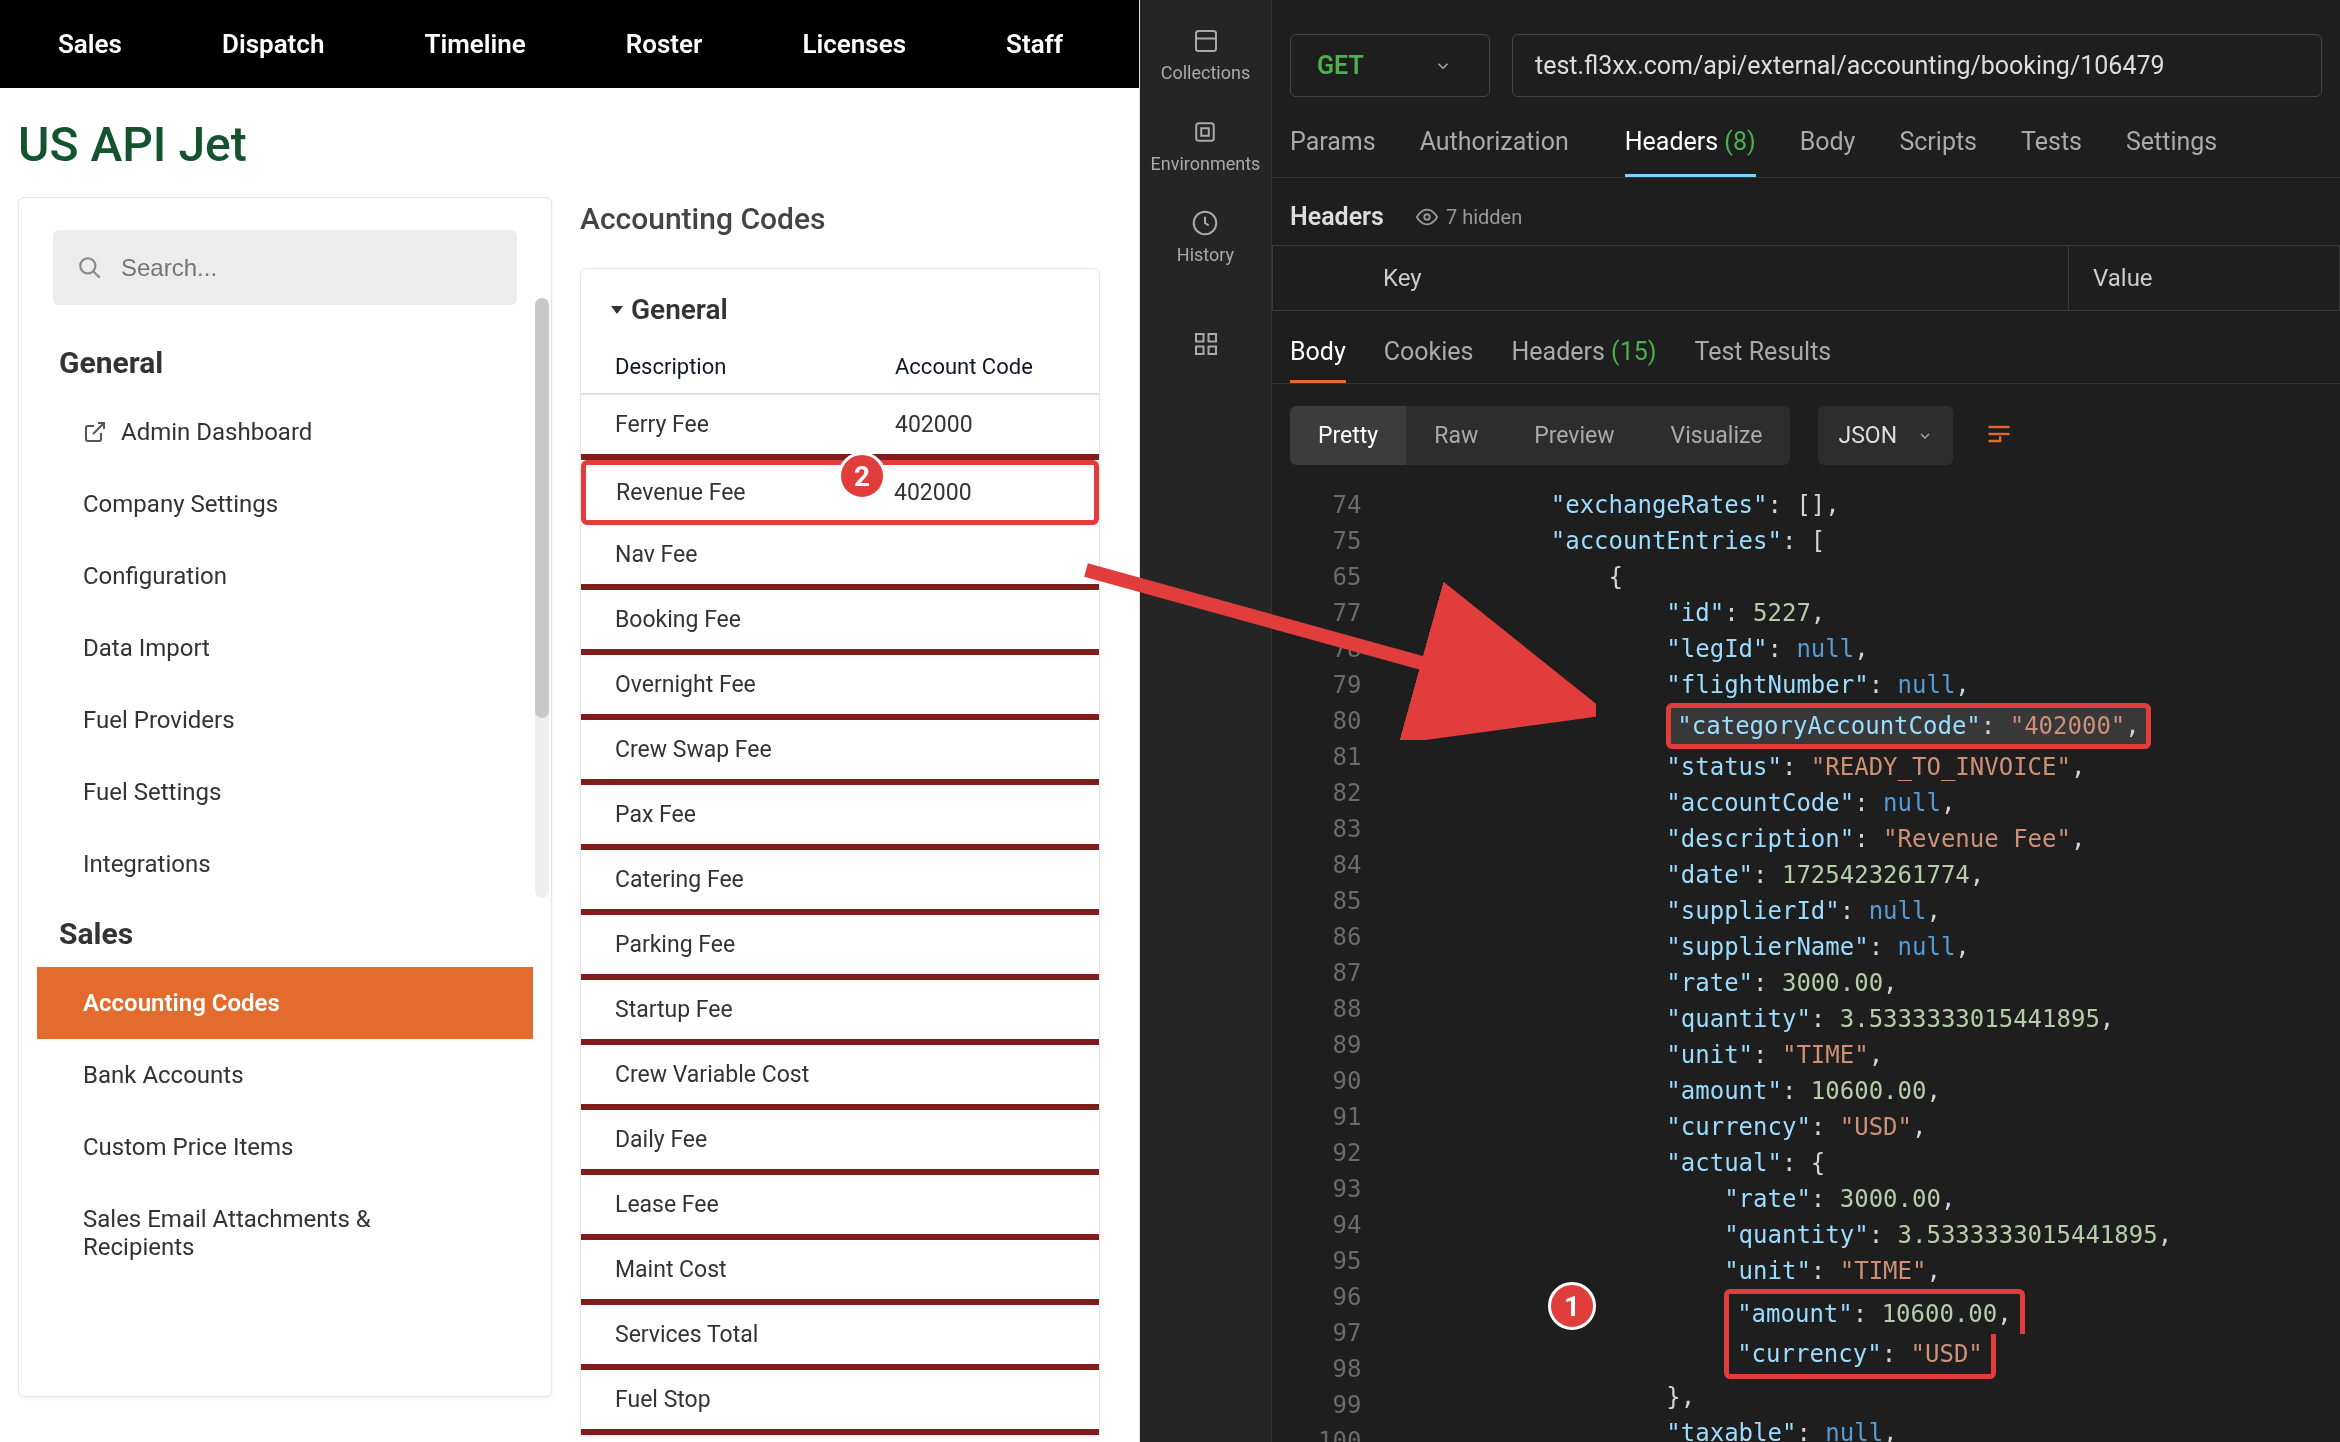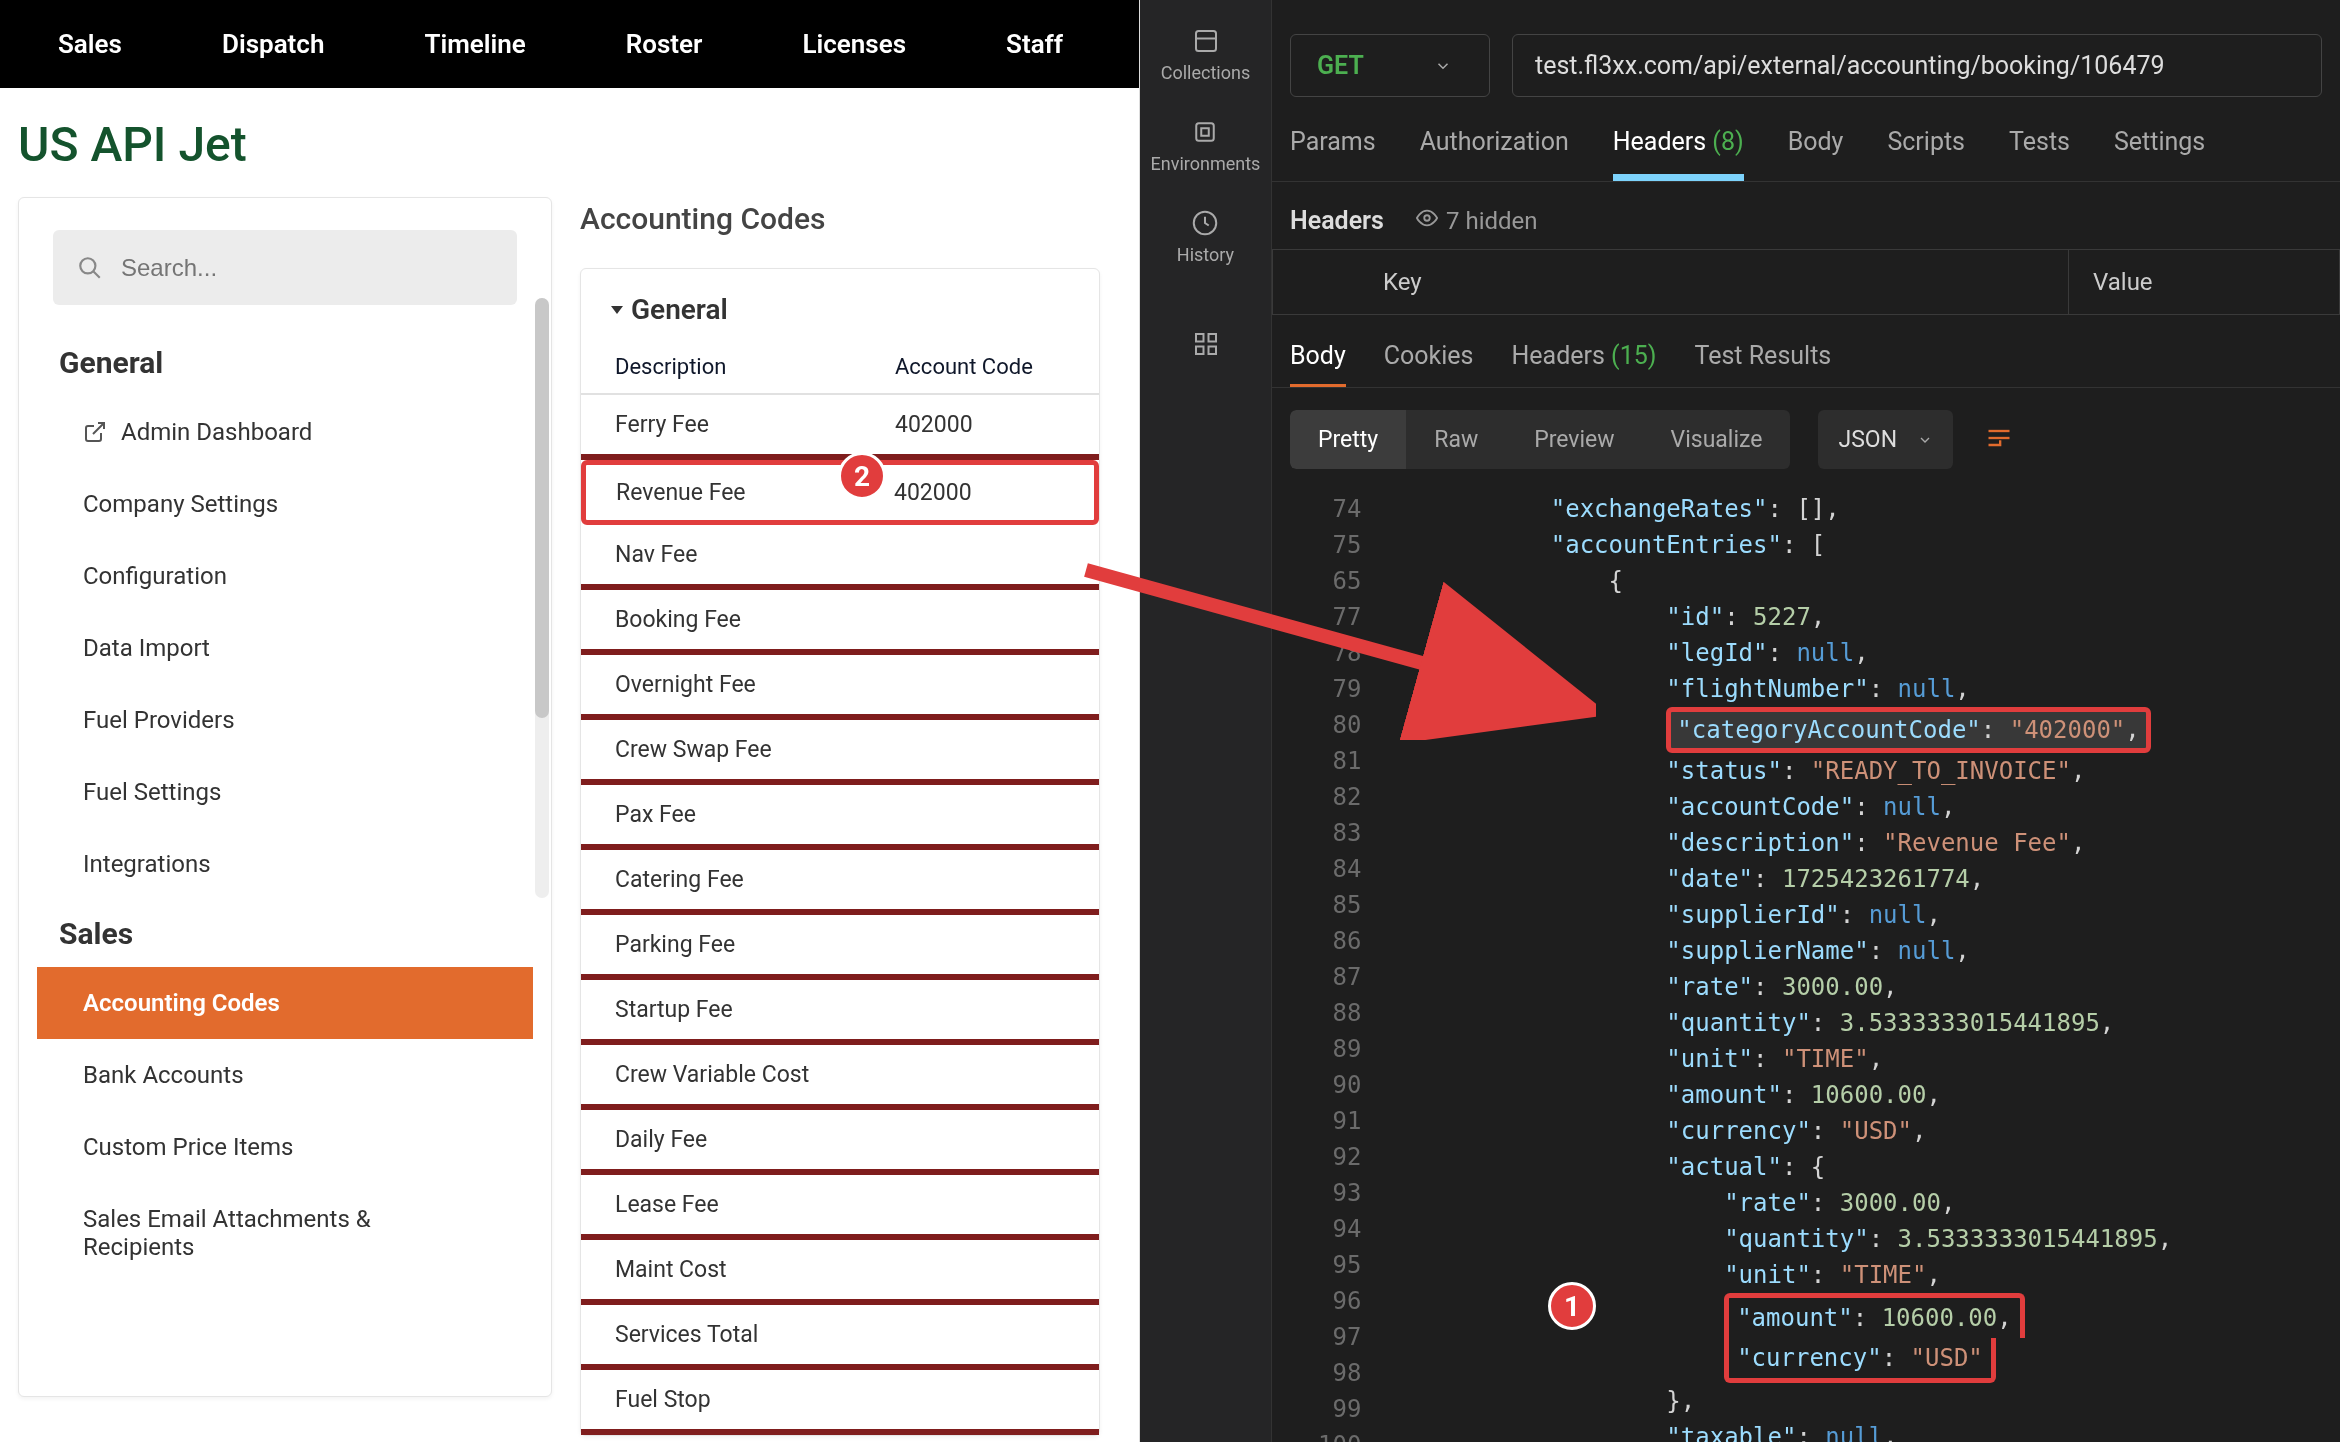--- a/index.html
+++ b/index.html
@@ -239,32 +239,32 @@
 
 .pm-tabs{
   display:flex;
   gap:44px;
   padding:30px 18px 0;
   font-size:25px;
   color:#aaa;
   border-bottom:1px solid #333;
 }
 .pm-tab{padding-bottom:18px;cursor:pointer;}
-.pm-tab.active{color:#fff;border-bottom:7px solid #7dd3fc;}
+.pm-tab.active{color:#fff;border-bottom:3px solid #7dd3fc;margin-left:12px;}
 .pm-tab .count{color:#4caf50;}
 
 .hdr-sub{
   display:flex;
   align-items:center;
   gap:32px;
   padding:24px 18px 14px;
   font-size:25px;
 }
 .hdr-sub .title{color:#ddd;font-weight:600;}
-.hdr-sub .hidden{color:#999;font-size:24px;display:flex;align-items:flex-start;gap:8px;}
+.hdr-sub .hidden{color:#999;font-size:20px;display:flex;align-items:center;gap:8px;}
 .hdr-sub .hidden svg{width:22px;height:22px;stroke:#999;fill:none;stroke-width:2;}
 
 .kv-head{
   display:flex;
   border:1px solid #3a3a3a;
   font-size:24px;
   color:#ccc;
 }
 .kv-key{flex:1;padding:18px 110px;border-right:1px solid #3a3a3a;}
 .kv-val{width:270px;padding:18px 24px;}

